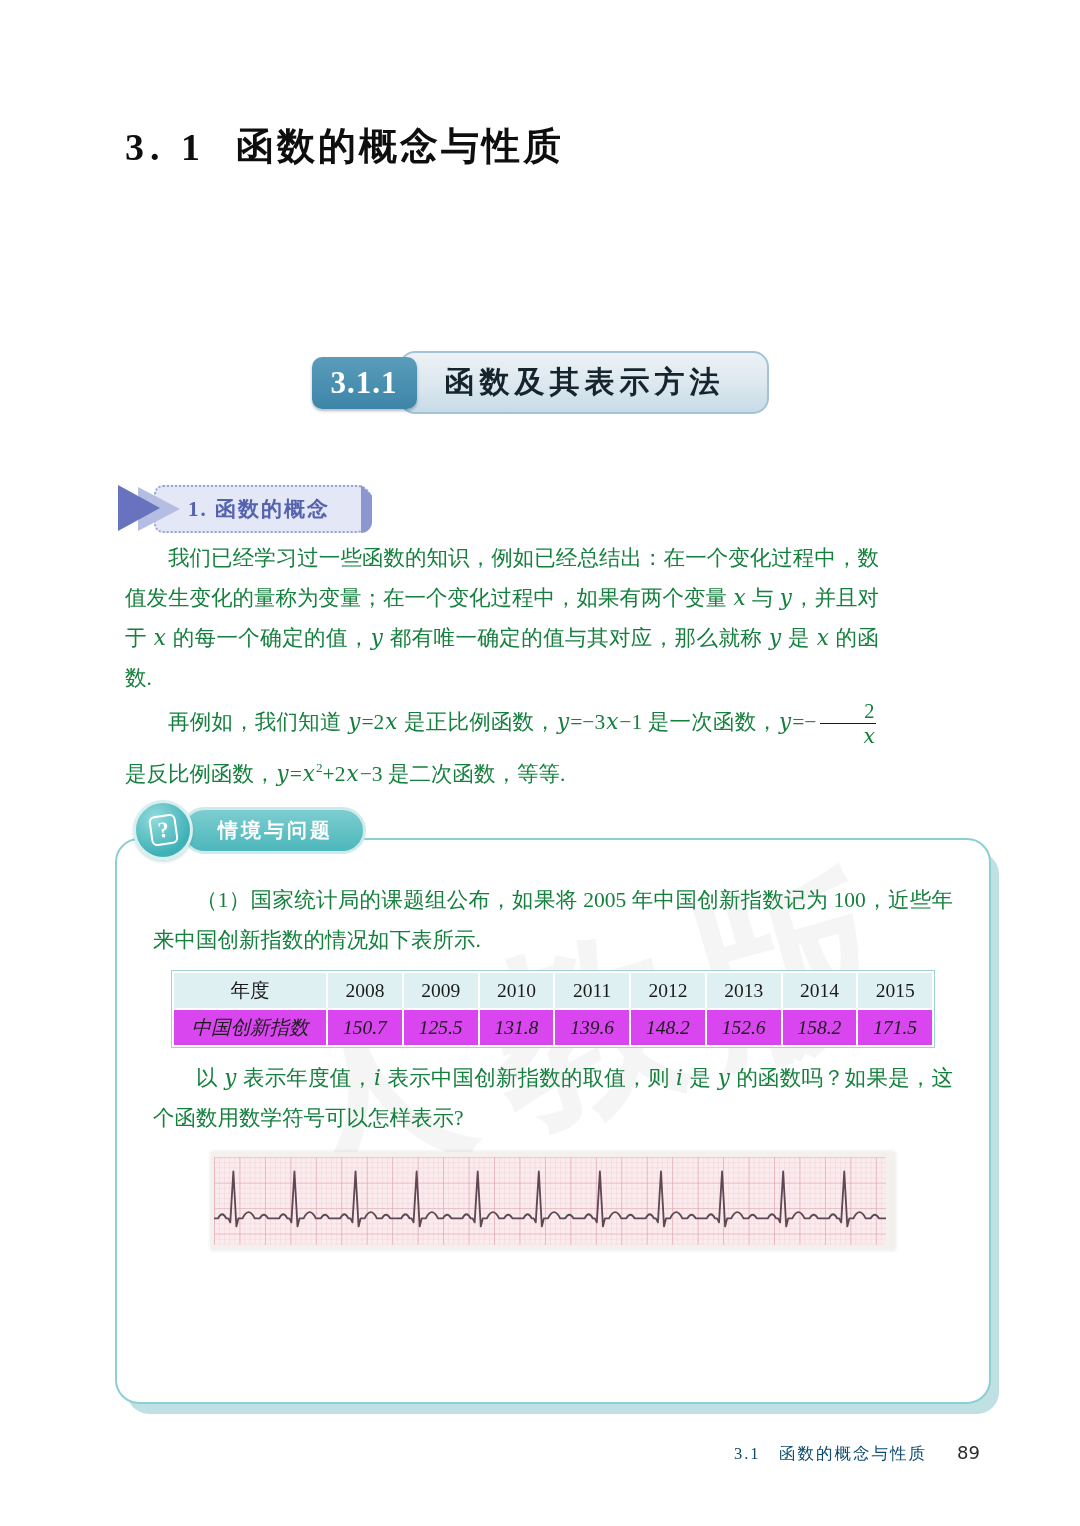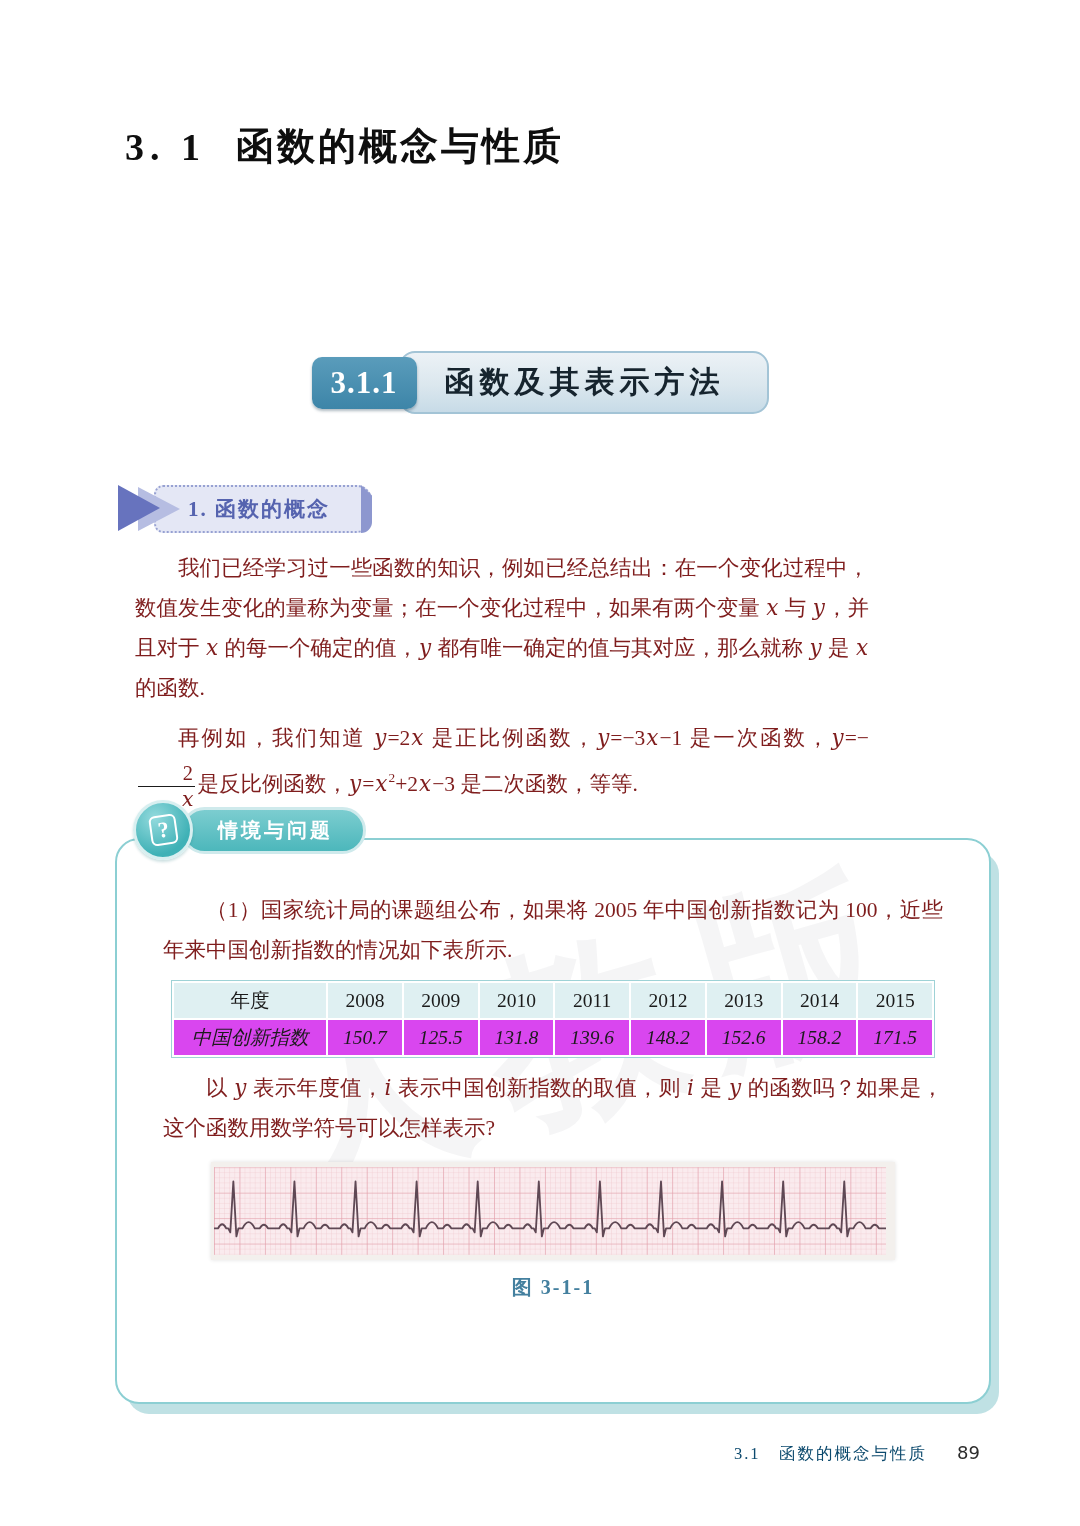--- a/index.html
+++ b/index.html
@@ -34,21 +34,21 @@
     border:2px dotted #97a1d2;border-radius:9px 15px 15px 9px;
     padding:8px 40px 8px 32px;font-size:21px;font-weight:bold;color:#5563af;letter-spacing:2px;white-space:nowrap;
   }
   .sub-pill::after{
     content:"";position:absolute;right:-2px;top:-2px;bottom:-2px;width:11px;
     background:#8d97cf;border-radius:0 15px 15px 0;
     clip-path:polygon(0 0,100% 22%,100% 100%,0 100%);
   }
   
   .intro{position:absolute;left:125px;top:538px;width:754px;}
-  .body-text{margin:10px;font-size:21.5px;line-height:40px;text-align:justify;text-indent:2em;color:#7f1d1d;}
+  .body-text{margin:0;font-size:21.5px;line-height:40px;text-align:justify;text-indent:2em;color:#15803d;}
   .body-text + .body-text{margin-top:2px;}
   .var{font-style:italic;font-family:"DejaVu Serif","Liberation Serif",serif;padding:0 1px;}
   .frac{display:inline-flex;flex-direction:column;vertical-align:middle;text-align:center;line-height:1.1;margin:0 3px;font-size:0.95em;}
   .frac .bar{border-top:1.6px solid #1b1b1b;margin:1px 0;}
   .sup{font-size:0.62em;vertical-align:9px;}
   
   .sit-box{
     position:absolute;left:115px;top:838px;width:872px;height:562px;
     border:2.5px solid #8ccfd3;border-radius:24px;background:#fff;
     box-shadow:10px 12px 0 -2px #bfe1e4;
@@ -182,21 +182,20 @@
               <path d="M25 0H0V25" fill="none" stroke="#e29ca8" stroke-width="1.1"></path>
             </pattern>
           </defs>
           <rect width="660" height="86" fill="#faebee"></rect>
           <rect width="660" height="86" fill="url(#gs)"></rect>
           <rect width="660" height="86" fill="url(#gb)"></rect>
           <path d="M0 60 l4 0q4 -8 8 0l2 0l2 4l3 -50l3 54l2 -8l4 0q6 -12 12 0l5 0q4 -7 8 0l7 0 l4 0q4 -8 8 0l2 0l2 4l3 -50l3 54l2 -8l4 0q6 -12 12 0l5 0q4 -7 8 0l7 0 l4 0q4 -8 8 0l2 0l2 4l3 -50l3 54l2 -8l4 0q6 -12 12 0l5 0q4 -7 8 0l7 0 l4 0q4 -8 8 0l2 0l2 4l3 -50l3 54l2 -8l4 0q6 -12 12 0l5 0q4 -7 8 0l7 0 l4 0q4 -8 8 0l2 0l2 4l3 -50l3 54l2 -8l4 0q6 -12 12 0l5 0q4 -7 8 0l7 0 l4 0q4 -8 8 0l2 0l2 4l3 -50l3 54l2 -8l4 0q6 -12 12 0l5 0q4 -7 8 0l7 0 l4 0q4 -8 8 0l2 0l2 4l3 -50l3 54l2 -8l4 0q6 -12 12 0l5 0q4 -7 8 0l7 0 l4 0q4 -8 8 0l2 0l2 4l3 -50l3 54l2 -8l4 0q6 -12 12 0l5 0q4 -7 8 0l7 0 l4 0q4 -8 8 0l2 0l2 4l3 -50l3 54l2 -8l4 0q6 -12 12 0l5 0q4 -7 8 0l7 0 l4 0q4 -8 8 0l2 0l2 4l3 -50l3 54l2 -8l4 0q6 -12 12 0l5 0q4 -7 8 0l7 0 l4 0q4 -8 8 0l2 0l2 4l3 -50l3 54l2 -8l4 0q6 -12 12 0l5 0q4 -7 8 0l7 0" fill="none" stroke="#5f4854" stroke-width="1.8" stroke-linejoin="round" stroke-linecap="round"></path>
         </svg>
       </div>
 
-      <p class="fig-caption">图 3-1-1</p>
     </div>
   </div>
 
   <div class="footer">
     <span class="sec">3.1　函数的概念与性质</span>
     <span class="pg">89</span>
   </div>
 
 </div>
 

